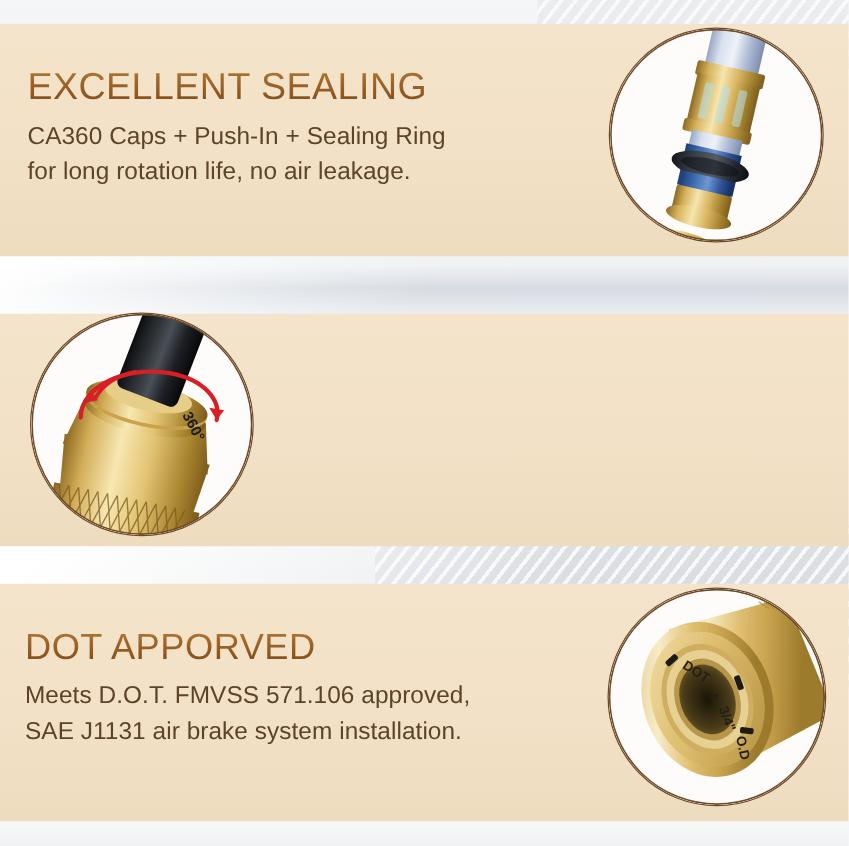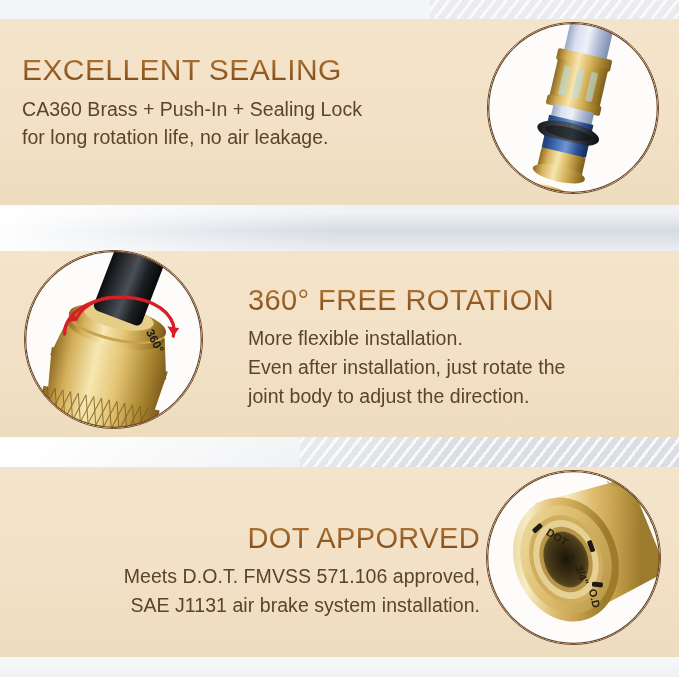--- a/index.html
+++ b/index.html
@@ -83,21 +83,21 @@
     background: linear-gradient(180deg, #f4e4cb 0%, #f2e1c6 55%, #eedcbf 100%);
   }
   .panel-1 { left: 0;  top: 19px;  width: 679px; height: 186px; }
   .panel-2 { left: 0;  top: 251px; width: 679px; height: 186px; }
   .panel-3 { left: 0;  top: 467px; width: 679px; height: 190px; }
 
   
   .textblock { position: absolute; }
   .tb-1 { left: 22px; top: 54px;  width: 440px; }
   .tb-2 { left: 248px; top: 285px; width: 420px; }
-  .tb-3 { left: 20px; top: 523px; width: 460px; text-align: right; }
+  .tb-3 { left: 20px; top: 503px; width: 460px; }
 
   .heading {
     font-size: 30px;
     font-weight: normal;
     letter-spacing: 0.4px;
     line-height: 1.05;
     margin: 0 0 9px 0;
     color: #9a5f22;
     background: linear-gradient(180deg, #b07b36 0%, #9a6026 45%, #7d4a18 100%);
     -webkit-background-clip: text;
@@ -150,21 +150,21 @@
   <div class="bg-band"></div>
   <div class="bg-sheen-a"></div>
   <div class="bg-diag"></div>
   <div class="bg-sheen-b"></div>
   <div class="bg-sheen-c"></div>
 
   <div class="panel panel-1"></div>
 
   <div class="textblock tb-1">
     <div class="heading">EXCELLENT SEALING</div>
-    <div class="body-line">CA360 Brass + Push-In + Sealing Lock</div>
+    <div class="body-line">CA360 Caps + Push-In + Sealing Ring</div>
     <div class="body-line">for long rotation life, no air leakage.</div>
   </div>
 
   <div class="photo photo-1">
     <svg viewBox="0 0 172 172" xmlns="http://www.w3.org/2000/svg">
       <defs>
         <linearGradient id="brass1" x1="0" y1="0" x2="1" y2="0">
           <stop offset="0%" stop-color="#8d6a22"></stop>
           <stop offset="18%" stop-color="#d6b25c"></stop>
           <stop offset="40%" stop-color="#f6e5ae"></stop>
@@ -232,26 +232,20 @@
           </g>
         </g>
       </g>
       <circle cx="86" cy="86" r="85.3" fill="none" stroke="#6f4a28" stroke-width="1.3"></circle>
     </svg>
     <span class="vh">Cutaway of brass push-in fitting with blue tube, O-ring seal and lock cap</span>
   </div>
 
   <div class="panel panel-2"></div>
 
-  <div class="textblock tb-2">
-    <div class="heading heading-2">360° FREE ROTATION</div>
-    <div class="body-line">More flexible installation.</div>
-    <div class="body-line">Even after installation, just rotate the</div>
-    <div class="body-line">joint body to adjust the direction.</div>
-  </div>
 
   <div class="photo photo-2">
     <svg viewBox="0 0 179 179" xmlns="http://www.w3.org/2000/svg">
       <defs>
         <linearGradient id="brass2" x1="0" y1="0" x2="1" y2="0">
           <stop offset="0%" stop-color="#8a6620"></stop>
           <stop offset="16%" stop-color="#d3ae58"></stop>
           <stop offset="38%" stop-color="#f7e7b2"></stop>
           <stop offset="60%" stop-color="#e2c372"></stop>
           <stop offset="84%" stop-color="#a8852f"></stop>

